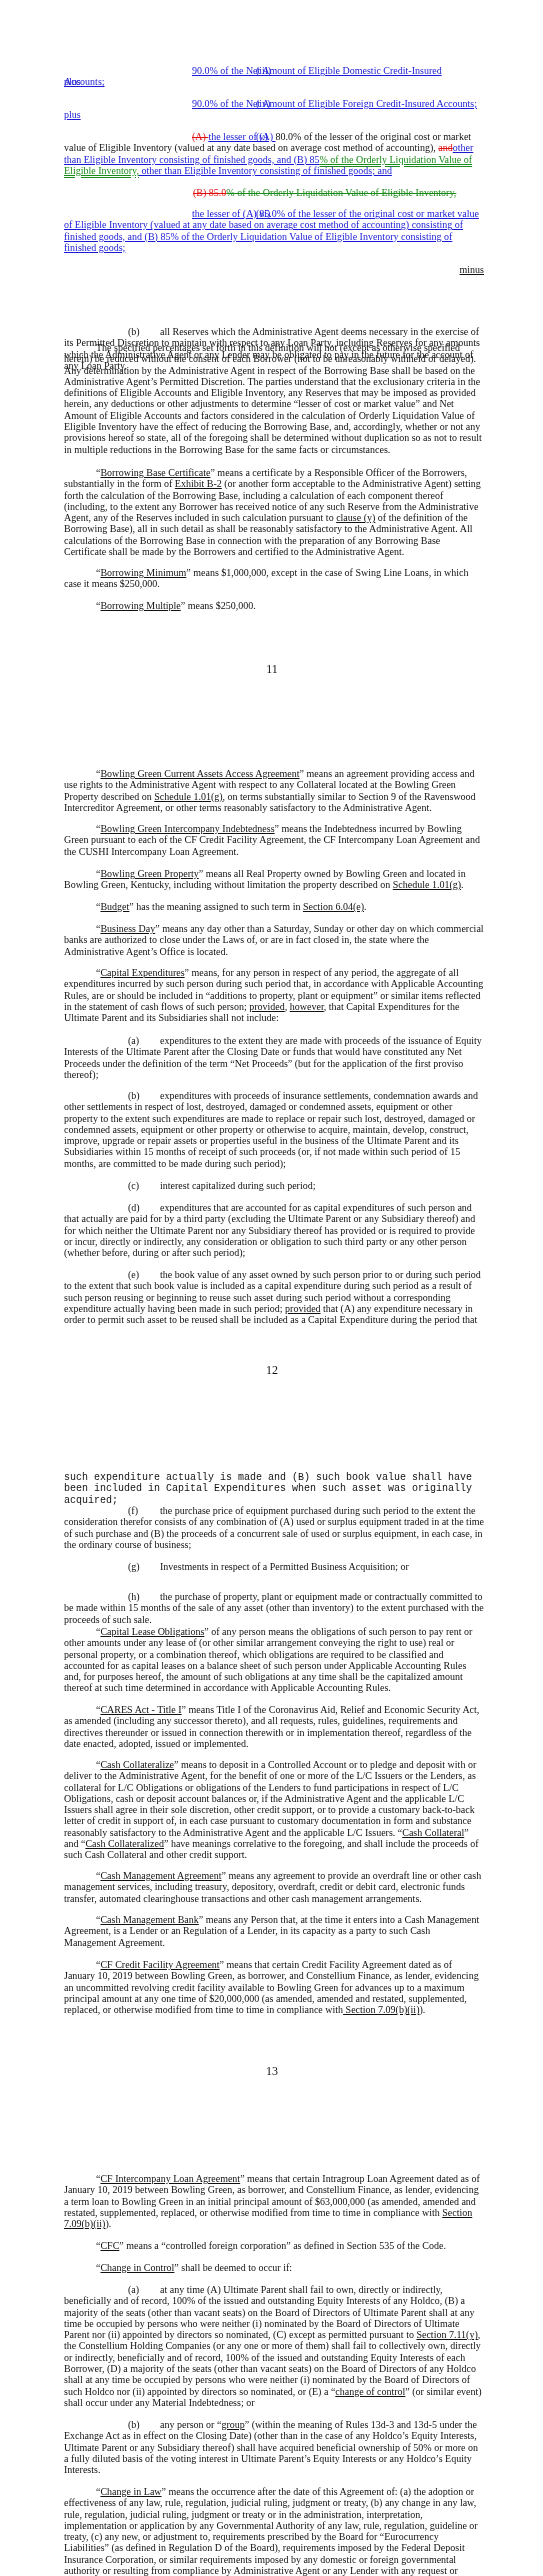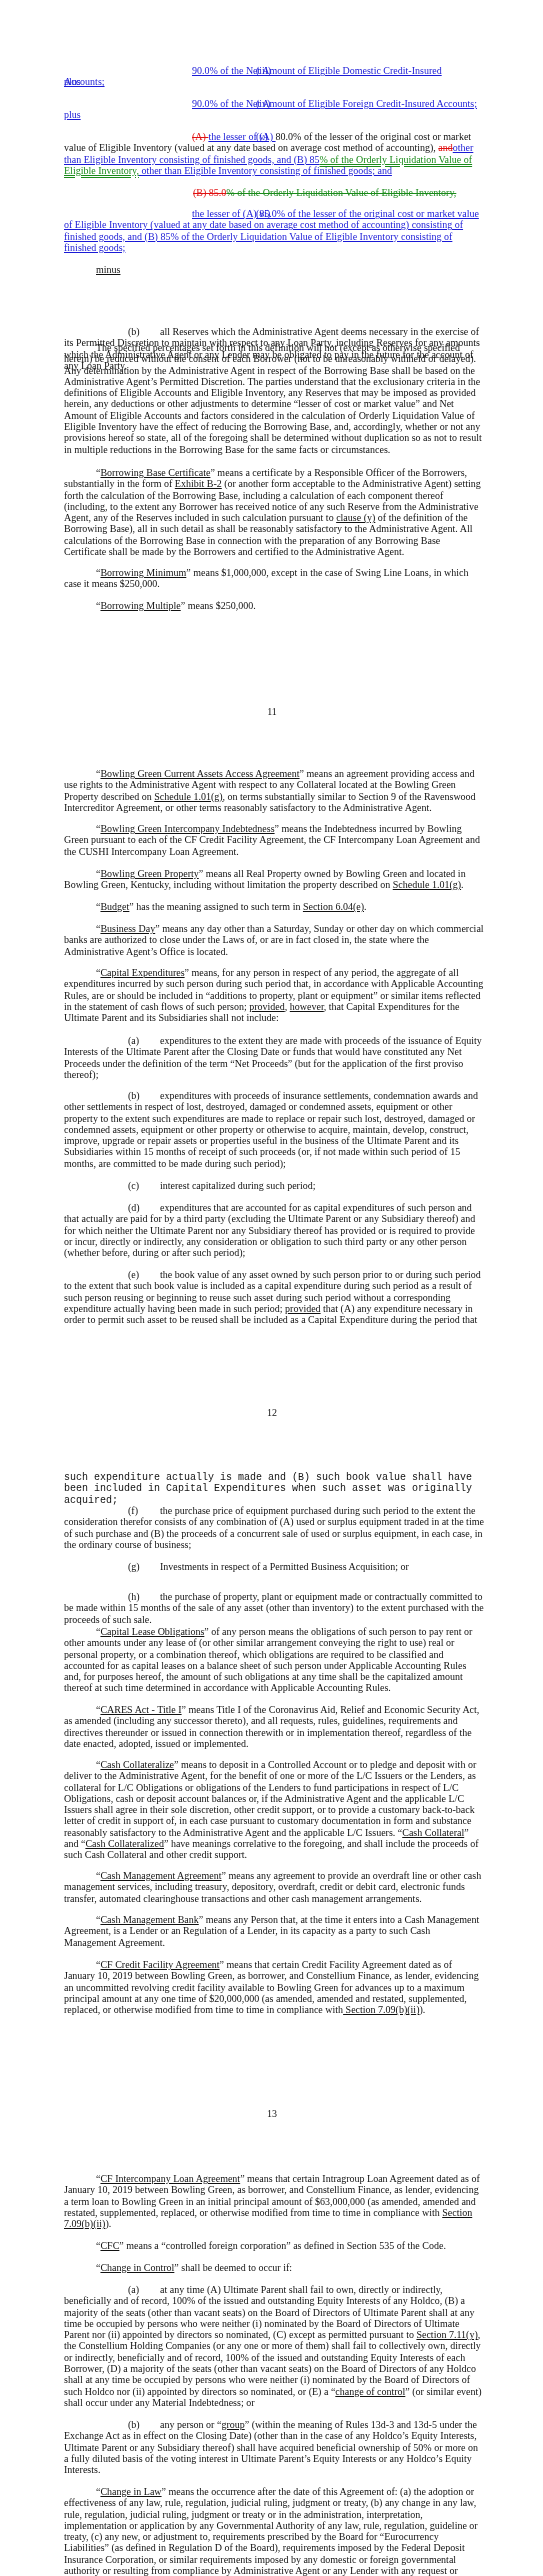--- a/index.html
+++ b/index.html
@@ -11,22 +11,22 @@
   .lbl { display: inline-block; }
   .sub .lbl { width: 32px; text-indent: 0; }
   .sub { text-indent: 64px; }
   .rom { text-indent: 96px; }
   .rom .lbl { width: 32px; }
   .u { text-decoration: underline; }
   .ins { color: #1a1ad6; text-decoration: underline; text-decoration-color: #1a1ad6; }
   .mov { color: #1a8a1a; text-decoration: underline double; text-decoration-color: #1a8a1a; }
   .del { color: #e01010; text-decoration: line-through; }
   .movdel { color: #1a8a1a; text-decoration: line-through; }
-  .pageno { position: absolute; left: 0; width: 544px; text-align: center; font-size: 10px; margin-top: 44px; }
-  .minus { text-indent: 32px; }
+  .pageno { position: absolute; left: 0; width: 544px; text-align: center; font-size: 12px; }
+  .minus { text-indent: 32px; text-align: right; }
 </style>
 </head>
 <body>
 
 <div class="page" style="top:0;">
   <p class="p rom" style="top:65px;"><span class="lbl ins">(iii)</span><span class="ins">90.0% of the Net Amount of Eligible Domestic Credit-Insured Accounts;</span></p>
   <p class="p" style="top:76px;"><span class="ins">plus</span></p>
 
   <p class="p rom" style="top:98px;"><span class="lbl ins">(iv)</span><span class="ins">90.0% of the Net Amount of Eligible Foreign Credit-Insured Accounts;</span></p>
   <p class="p" style="top:109px;"><span class="ins">plus</span></p>

